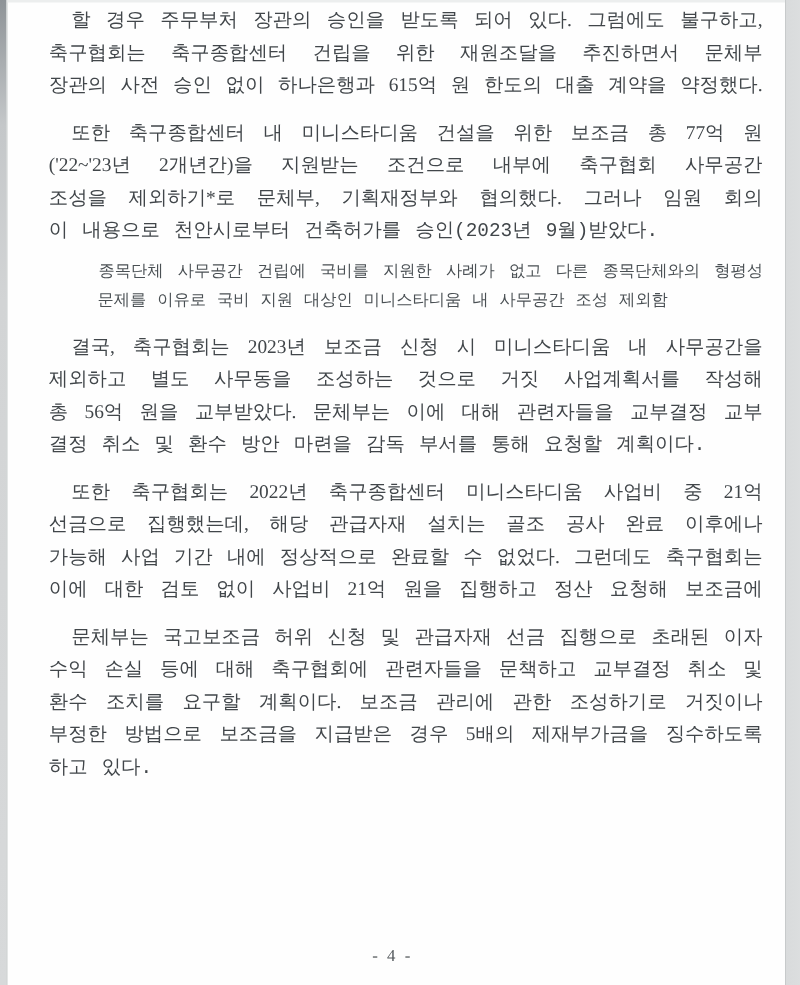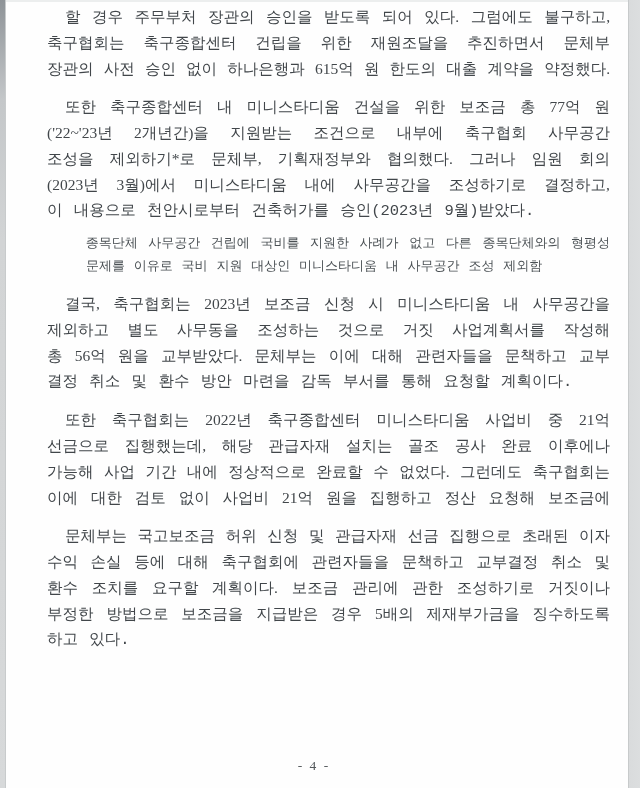--- a/index.html
+++ b/index.html
@@ -45,21 +45,20 @@
     left: 39px;
     width: 571px;
     top: 4px;
     color: #41464a;
     font-size: 15.5px;
     line-height: 26px;
     word-spacing: 2px;
   }
   .para {
     margin-top: 12px;
-    margin-left: 8px;
   }
   .para:first-child {
     margin-top: 0;
   }
   .line {
     text-align: justify;
     text-align-last: justify;
     word-break: keep-all;
     overflow: hidden;
     white-space: normal;
@@ -109,31 +108,30 @@
   <section class="body-text">
       <div class="para body indent">
         <div class="line">할 경우 주무부처 장관의 승인을 받도록 되어 있다. 그럼에도 불구하고,</div>
         <div class="line">축구협회는 축구종합센터 건립을 위한 재원조달을 추진하면서 문체부</div>
         <div class="line">장관의 사전 승인 없이 하나은행과 615억 원 한도의 대출 계약을 약정했다.</div>
       </div>
       <div class="para body indent">
         <div class="line">또한 축구종합센터 내 미니스타디움 건설을 위한 보조금 총 77억 원</div>
         <div class="line">('22~'23년 2개년간)을 지원받는 조건으로 내부에 축구협회 사무공간</div>
         <div class="line">조성을 제외하기*로 문체부, 기획재정부와 협의했다. 그러나 임원 회의</div>
-        <div class="line">(2023년 3월)에서 미니스타디움 내에 사무공간을 조성하기로 결정하고,</div>
         <div class="line last">이 내용으로 천안시로부터 건축허가를 승인(2023년 9월)받았다.</div>
       </div>
       <div class="para footnote">
         <div class="line">* 종목단체 사무공간 건립에 국비를 지원한 사례가 없고 다른 종목단체와의 형평성</div>
         <div class="line last">문제를 이유로 국비 지원 대상인 미니스타디움 내 사무공간 조성 제외함</div>
       </div>
       <div class="para body indent">
         <div class="line">결국, 축구협회는 2023년 보조금 신청 시 미니스타디움 내 사무공간을</div>
         <div class="line">제외하고 별도 사무동을 조성하는 것으로 거짓 사업계획서를 작성해</div>
-        <div class="line">총 56억 원을 교부받았다. 문체부는 이에 대해 관련자들을 문책하고 교부</div>
+        <div class="line">총 56억 원을 교부받았다. 문체부는 이에 대해 관련자들을 교부결정 교부</div>
         <div class="line last">결정 취소 및 환수 방안 마련을 감독 부서를 통해 요청할 계획이다.</div>
       </div>
       <div class="para body indent">
         <div class="line">또한 축구협회는 2022년 축구종합센터 미니스타디움 사업비 중 21억</div>
         <div class="line">선금으로 집행했는데, 해당 관급자재 설치는 골조 공사 완료 이후에나</div>
         <div class="line">가능해 사업 기간 내에 정상적으로 완료할 수 없었다. 그런데도 축구협회는</div>
         <div class="line">이에 대한 검토 없이 사업비 21억 원을 집행하고 정산 요청해 보조금에</div>
       </div>
       <div class="para body indent">
         <div class="line">문체부는 국고보조금 허위 신청 및 관급자재 선금 집행으로 초래된 이자</div>

